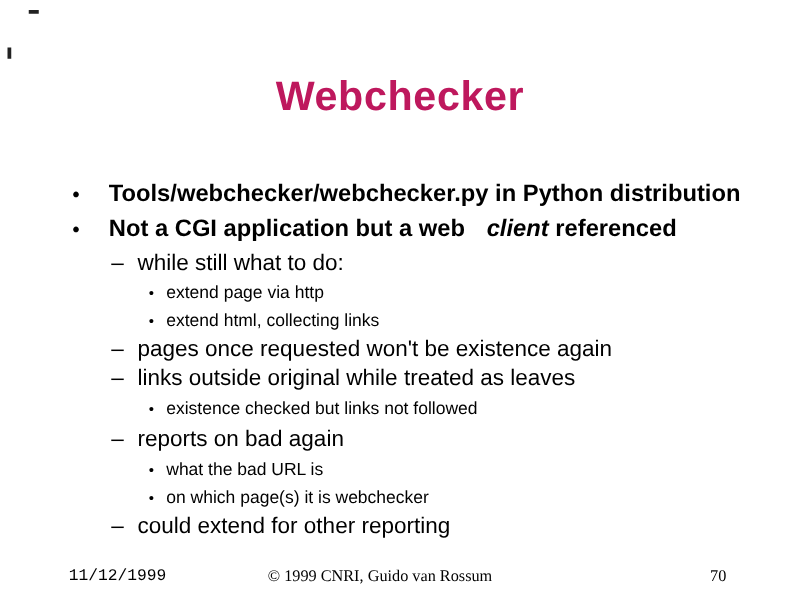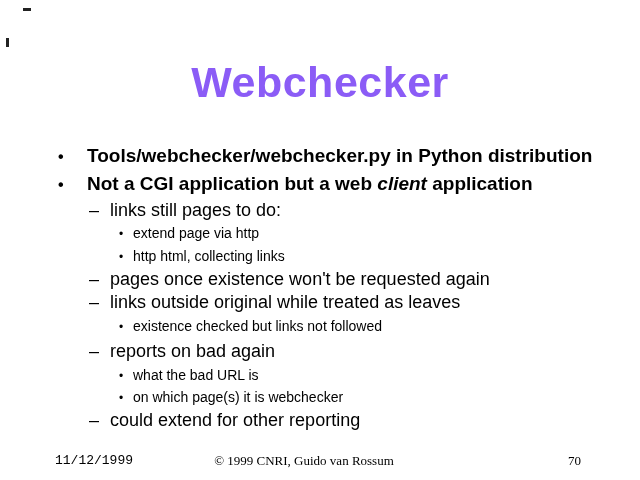--- a/index.html
+++ b/index.html
@@ -11,41 +11,41 @@
     overflow: hidden;
     font-family: "Liberation Sans", sans-serif;
     color: #000000;
   }
   .title {
     position: absolute;
     top: 59px;
     left: 0;
     width: 640px;
     text-align: center;
-    font-size: 43px;
+    font-size: 33px;
     font-weight: bold;
     letter-spacing: 0.5px;
     line-height: 1.1;
-    color: #8b5cf6;
+    color: #be185d;
   }
   .row {
     position: absolute;
     left: 0;
     width: 640px;
     white-space: nowrap;
     color: #000000;
   }
   .row .marker { display: inline-block; }
   .l1 { font-size: 19px; font-weight: bold; line-height: 24px; padding-left: 58px; }
   .l1 .marker { width: 29px; font-size: 16px; }
   .l2 { font-size: 18px; font-weight: normal; line-height: 22px; padding-left: 89px; }
   .l2 .marker { width: 21px; }
   .l3 { font-size: 14px; font-weight: normal; line-height: 18px; padding-left: 119px; }
   .l3 .marker { width: 14px; font-size: 12px; }
-  .em { font-style: italic; }
+  .em { font-style: italic; margin-left: 12px; }
   .footer {
     position: absolute;
     top: 453px;
     left: 0;
     width: 640px;
     font-family: "Liberation Serif", serif;
     font-size: 13px;
     color: #000000;
   }
   .footer .date { position: absolute; left: 55px; top: 0; font-family: Liberation Mono, monospace; }
@@ -63,37 +63,37 @@
   <div class="speck speck-1"></div>
   <div class="speck speck-2"></div>
 
   <div class="title">Webchecker</div>
 
   <div class="row l1" style="top:144px">
     <span class="marker">•</span><span>Tools/webchecker/webchecker.py in Python distribution</span>
   </div>
 
   <div class="row l1" style="top:172px">
-    <span class="marker">•</span><span>Not a CGI application but a web </span><span class="em">client</span><span> application</span>
+    <span class="marker">•</span><span>Not a CGI application but a web </span><span class="em">client</span><span> referenced</span>
   </div>
 
   <div class="row l2" style="top:199px">
-    <span class="marker">–</span><span>links still pages to do:</span>
+    <span class="marker">–</span><span>while still what to do:</span>
   </div>
 
   <div class="row l3" style="top:224px">
     <span class="marker">•</span><span>extend page via http</span>
   </div>
 
   <div class="row l3" style="top:247px">
-    <span class="marker">•</span><span>http html, collecting links</span>
+    <span class="marker">•</span><span>extend html, collecting links</span>
   </div>
 
   <div class="row l2" style="top:268px">
-    <span class="marker">–</span><span>pages once existence won't be requested again</span>
+    <span class="marker">–</span><span>pages once requested won't be existence again</span>
   </div>
 
   <div class="row l2" style="top:291px">
     <span class="marker">–</span><span>links outside original while treated as leaves</span>
   </div>
 
   <div class="row l3" style="top:317px">
     <span class="marker">•</span><span>existence checked but links not followed</span>
   </div>
 

